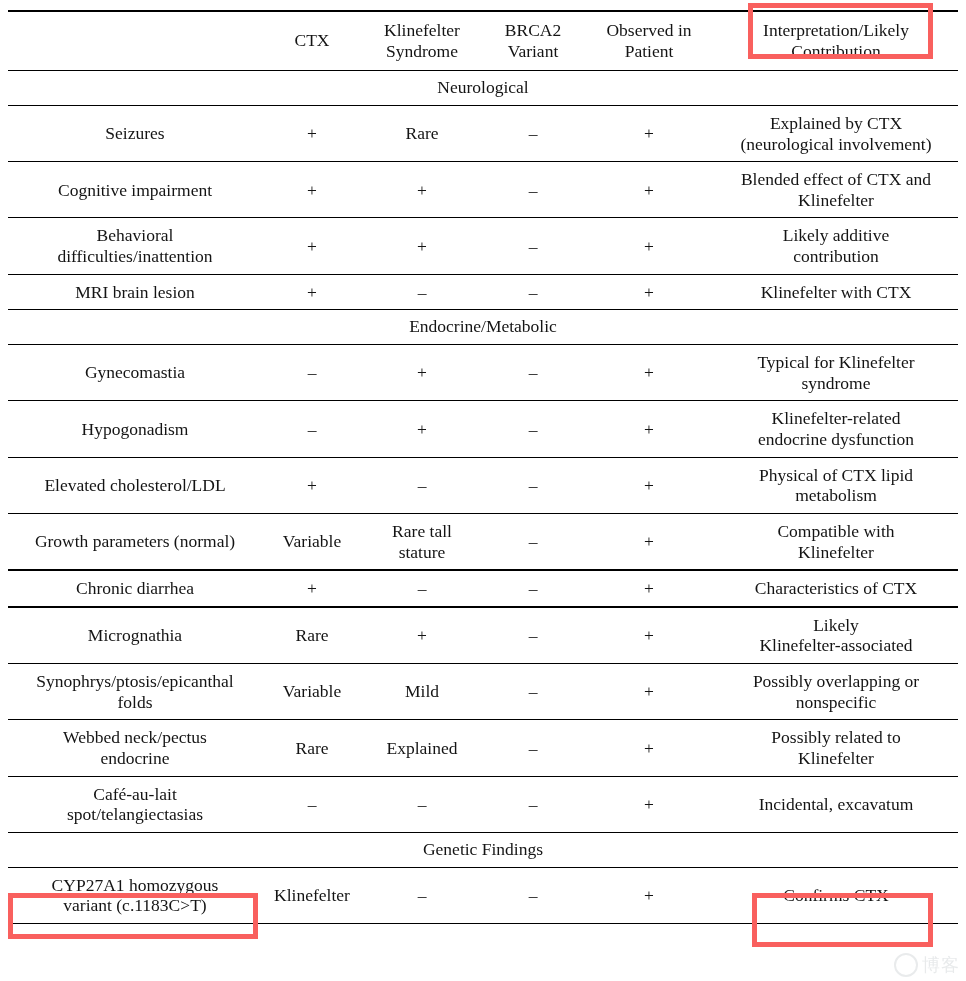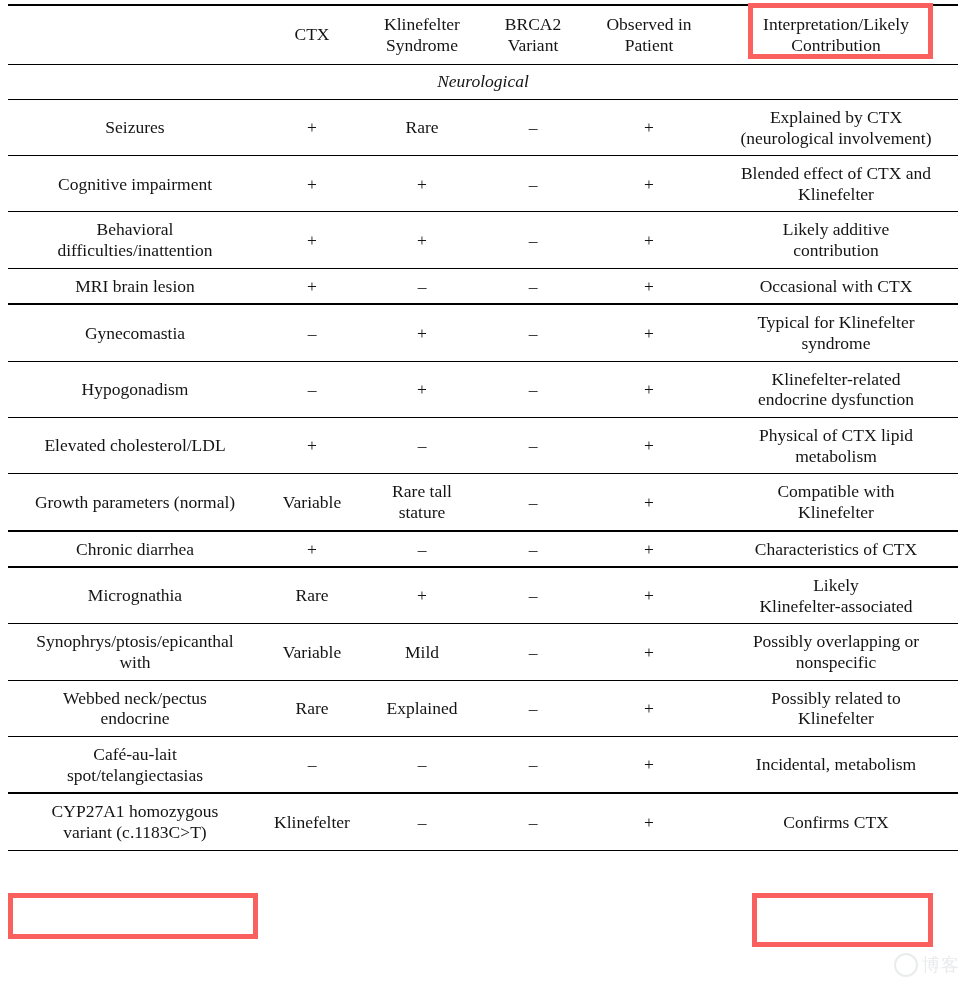--- a/index.html
+++ b/index.html
@@ -12,21 +12,21 @@
     height: 981px;
     overflow: hidden;
     font-family: "Liberation Serif", "DejaVu Serif", serif;
     color: #141414;
     position: relative;
   }
 
   #table-wrap {
     position: absolute;
     left: 8px;
-    top: 4px;
+    top: 10px;
     width: 950px;
   }
 
   table.booktabs {
     border-collapse: collapse;
     width: 950px;
     table-layout: fixed;
     font-size: 17.5px;
   }
 
@@ -65,21 +65,20 @@
   }
 
   .hdr .cell {
     padding-top: 8px;
     padding-bottom: 9px;
   }
 
   .section-row .cell {
     padding-top: 6px;
     padding-bottom: 7px;
-    font-style: italic;
   }
 
   .sym {
     font-size: 17.5px;
   }
 
   .ital { }
 
   
   .hl-box {
@@ -355,31 +354,36 @@
               <div>–</div>
             </div>
           </td>
           <td>
             <div class="cell sym">
               <div>+</div>
             </div>
           </td>
           <td>
             <div class="cell">
-              <div>Occasional with CTX</div>
-            </div>
-          </td>
-        </tr>
-        <tr class="rule-row midrule">
-          <td></td>
-          <td></td>
-          <td></td>
-          <td></td>
-          <td></td>
-          <td></td>
+              <div>Klinefelter with CTX</div>
+            </div>
+          </td>
+        </tr>
+        <tr class="rule-row midrule">
+          <td></td>
+          <td></td>
+          <td></td>
+          <td></td>
+          <td></td>
+          <td></td>
+        </tr>
+        <tr class="section-row">
+          <td colspan="6">
+            <div class="cell">Endocrine/Metabolic</div>
+          </td>
         </tr>
         <tr class="rule-row midrule">
           <td></td>
           <td></td>
           <td></td>
           <td></td>
           <td></td>
           <td></td>
         </tr>
         <tr>
@@ -641,21 +645,21 @@
           <td></td>
           <td></td>
           <td></td>
           <td></td>
           <td></td>
         </tr>
         <tr>
           <td>
             <div class="cell">
               <div>Synophrys/ptosis/epicanthal</div>
-              <div>with</div>
+              <div>folds</div>
             </div>
           </td>
           <td>
             <div class="cell sym">
               <div>Variable</div>
             </div>
           </td>
           <td>
             <div class="cell sym">
               <div>Mild</div>
@@ -750,31 +754,36 @@
               <div>–</div>
             </div>
           </td>
           <td>
             <div class="cell sym">
               <div>+</div>
             </div>
           </td>
           <td>
             <div class="cell">
-              <div>Incidental, metabolism</div>
-            </div>
-          </td>
-        </tr>
-        <tr class="rule-row midrule">
-          <td></td>
-          <td></td>
-          <td></td>
-          <td></td>
-          <td></td>
-          <td></td>
+              <div>Incidental, excavatum</div>
+            </div>
+          </td>
+        </tr>
+        <tr class="rule-row midrule">
+          <td></td>
+          <td></td>
+          <td></td>
+          <td></td>
+          <td></td>
+          <td></td>
+        </tr>
+        <tr class="section-row">
+          <td colspan="6">
+            <div class="cell">Genetic Findings</div>
+          </td>
         </tr>
         <tr class="rule-row midrule">
           <td></td>
           <td></td>
           <td></td>
           <td></td>
           <td></td>
           <td></td>
         </tr>
         <tr>

